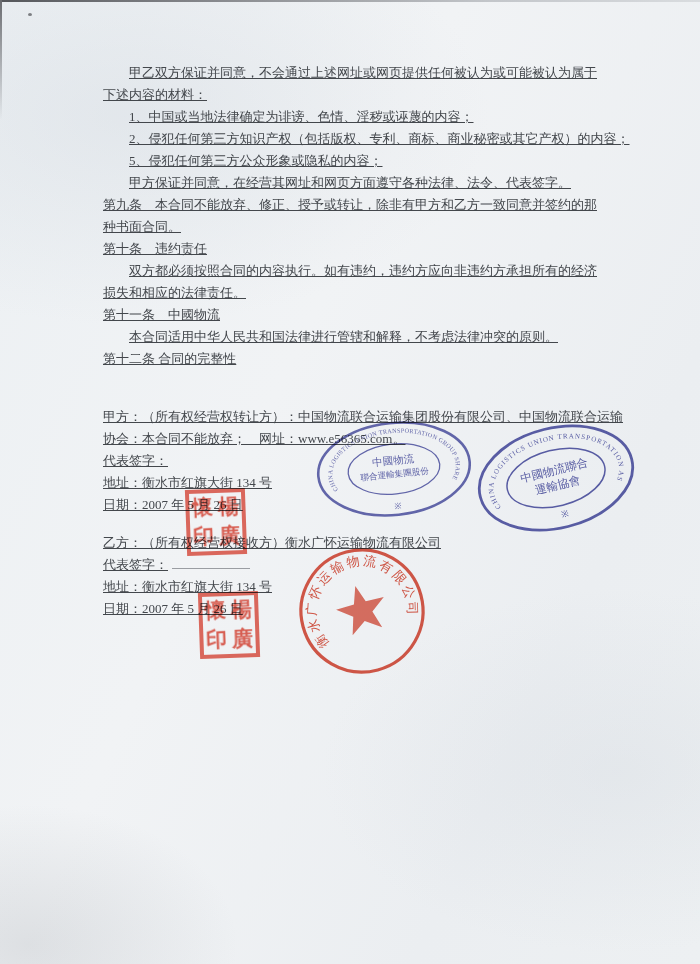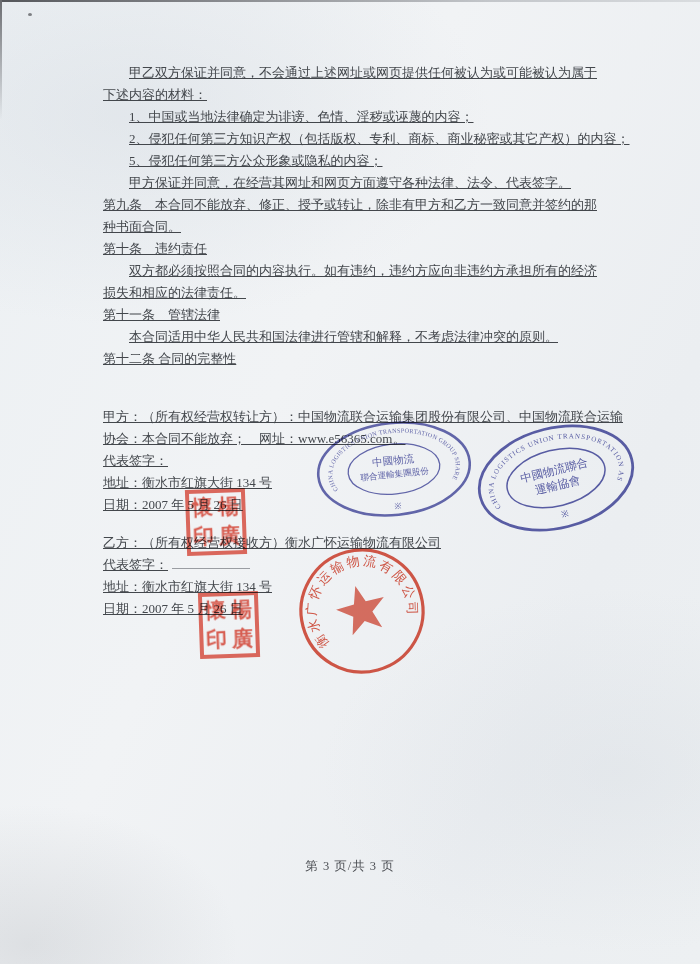--- a/index.html
+++ b/index.html
@@ -59,21 +59,21 @@
     <p class="indent">甲乙双方保证并同意，不会通过上述网址或网页提供任何被认为或可能被认为属于下述内容的材料：</p>
     <p class="indent nowrap">1、中国或当地法律确定为诽谤、色情、淫秽或诬蔑的内容；</p>
     <p class="indent nowrap">2、侵犯任何第三方知识产权（包括版权、专利、商标、商业秘密或其它产权）的内容；</p>
     <p class="indent nowrap">5、侵犯任何第三方公众形象或隐私的内容；</p>
 
     <p class="indent nowrap gap12">甲方保证并同意，在经营其网址和网页方面遵守各种法律、法令、代表签字。</p>
     <p>第九条　本合同不能放弃、修正、授予或转让，除非有甲方和乙方一致同意并签约的那种书面合同。</p>
 
     <p class="gap8 nowrap">第十条　违约责任</p>
     <p class="indent">双方都必须按照合同的内容执行。如有违约，违约方应向非违约方承担所有的经济损失和相应的法律责任。</p>
-    <p class="nowrap">第十一条　管辖法律</p>
+    <p class="nowrap">第十一条　中國物流</p>
     <p class="indent nowrap">本合同适用中华人民共和国法律进行管辖和解释，不考虑法律冲突的原则。</p>
     <p class="nowrap">第十二条 合同的完整性</p>
 
     <div class="party-a">
       <div class="line nowrap">甲方：（所有权经营权转让方）：中国物流联合运输集团股份有限公司、中国物流联合运输</div>
       <div class="line nowrap">协会：本合同不能放弃；　网址：www.e56365.com。</div>
       <div class="line nowrap">代表签字：</div>
       <div class="line nowrap">地址：衡水市红旗大街 134 号</div>
       <div class="line nowrap">日期：2007 年 5 月 26 日</div>
     </div>
@@ -131,14 +131,13 @@
     <span>印</span>
     <span>廣</span>
   </div>
   <div class="seal-square" style="left:199px;top:592px">
     <span>懷</span>
     <span>楊</span>
     <span>印</span>
     <span>廣</span>
   </div>
 
-  <div class="footer">第 3 页/共 3 页</div>
 </div>
 
 </body></html>

